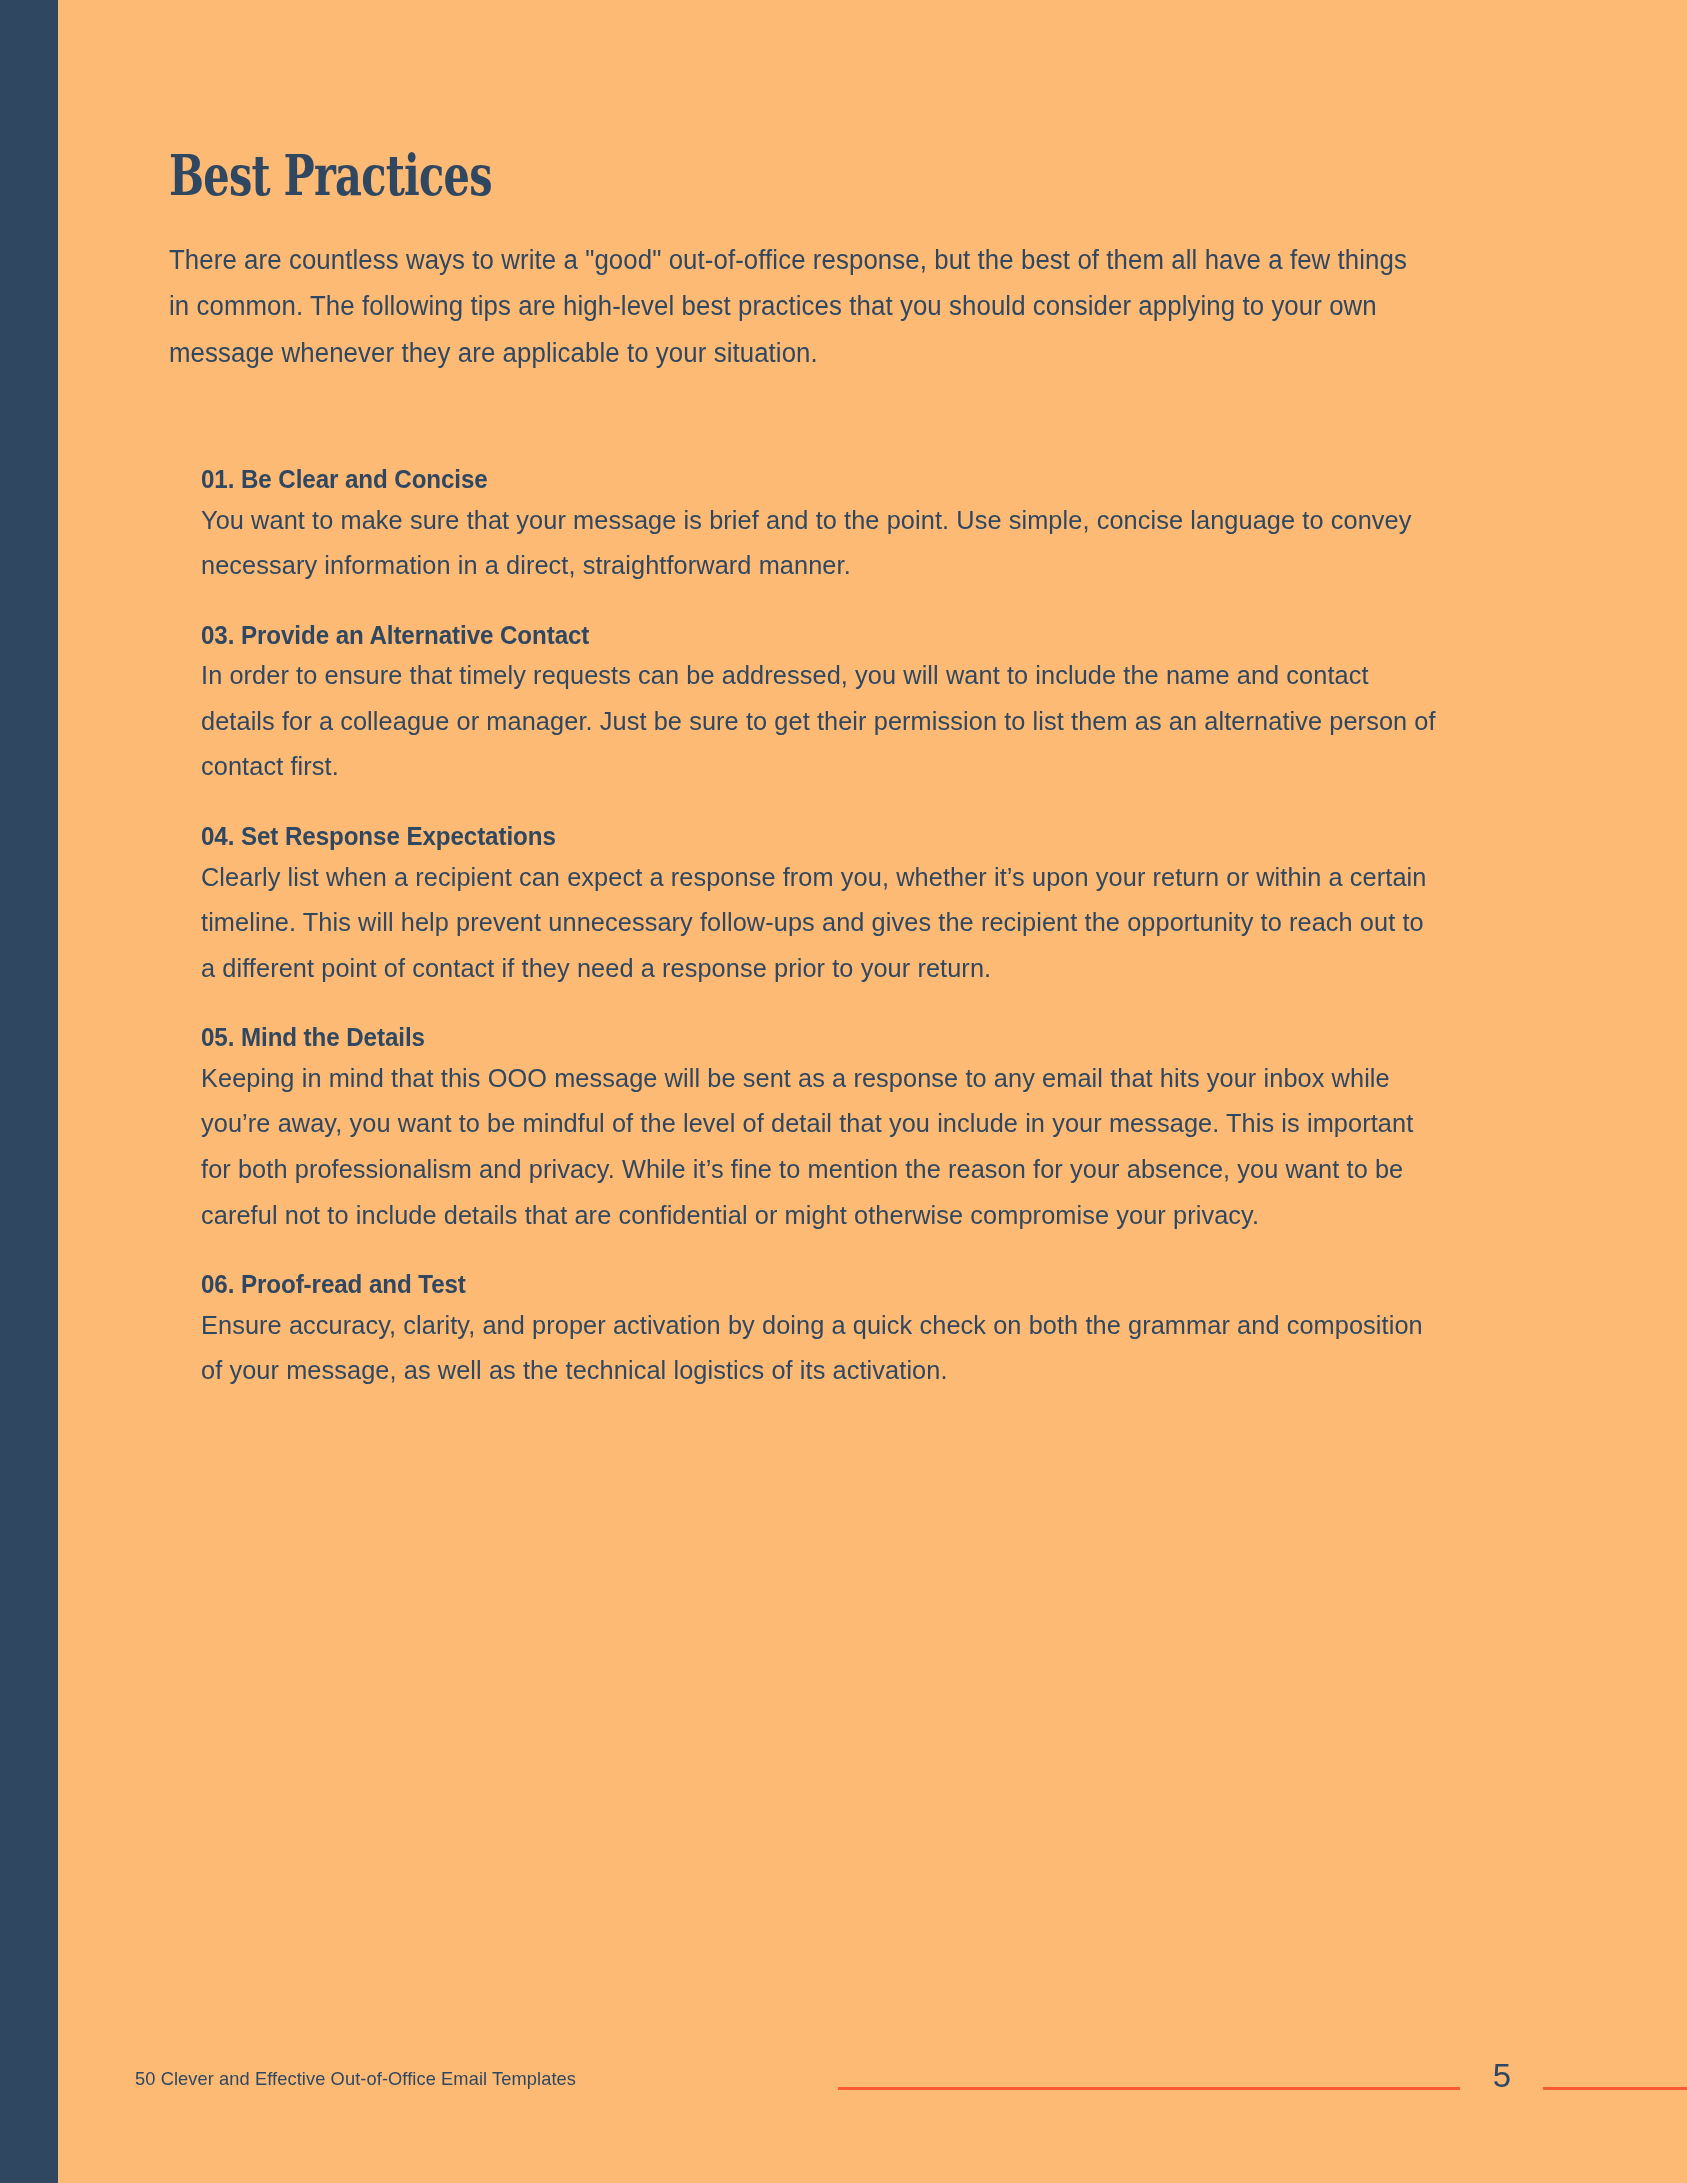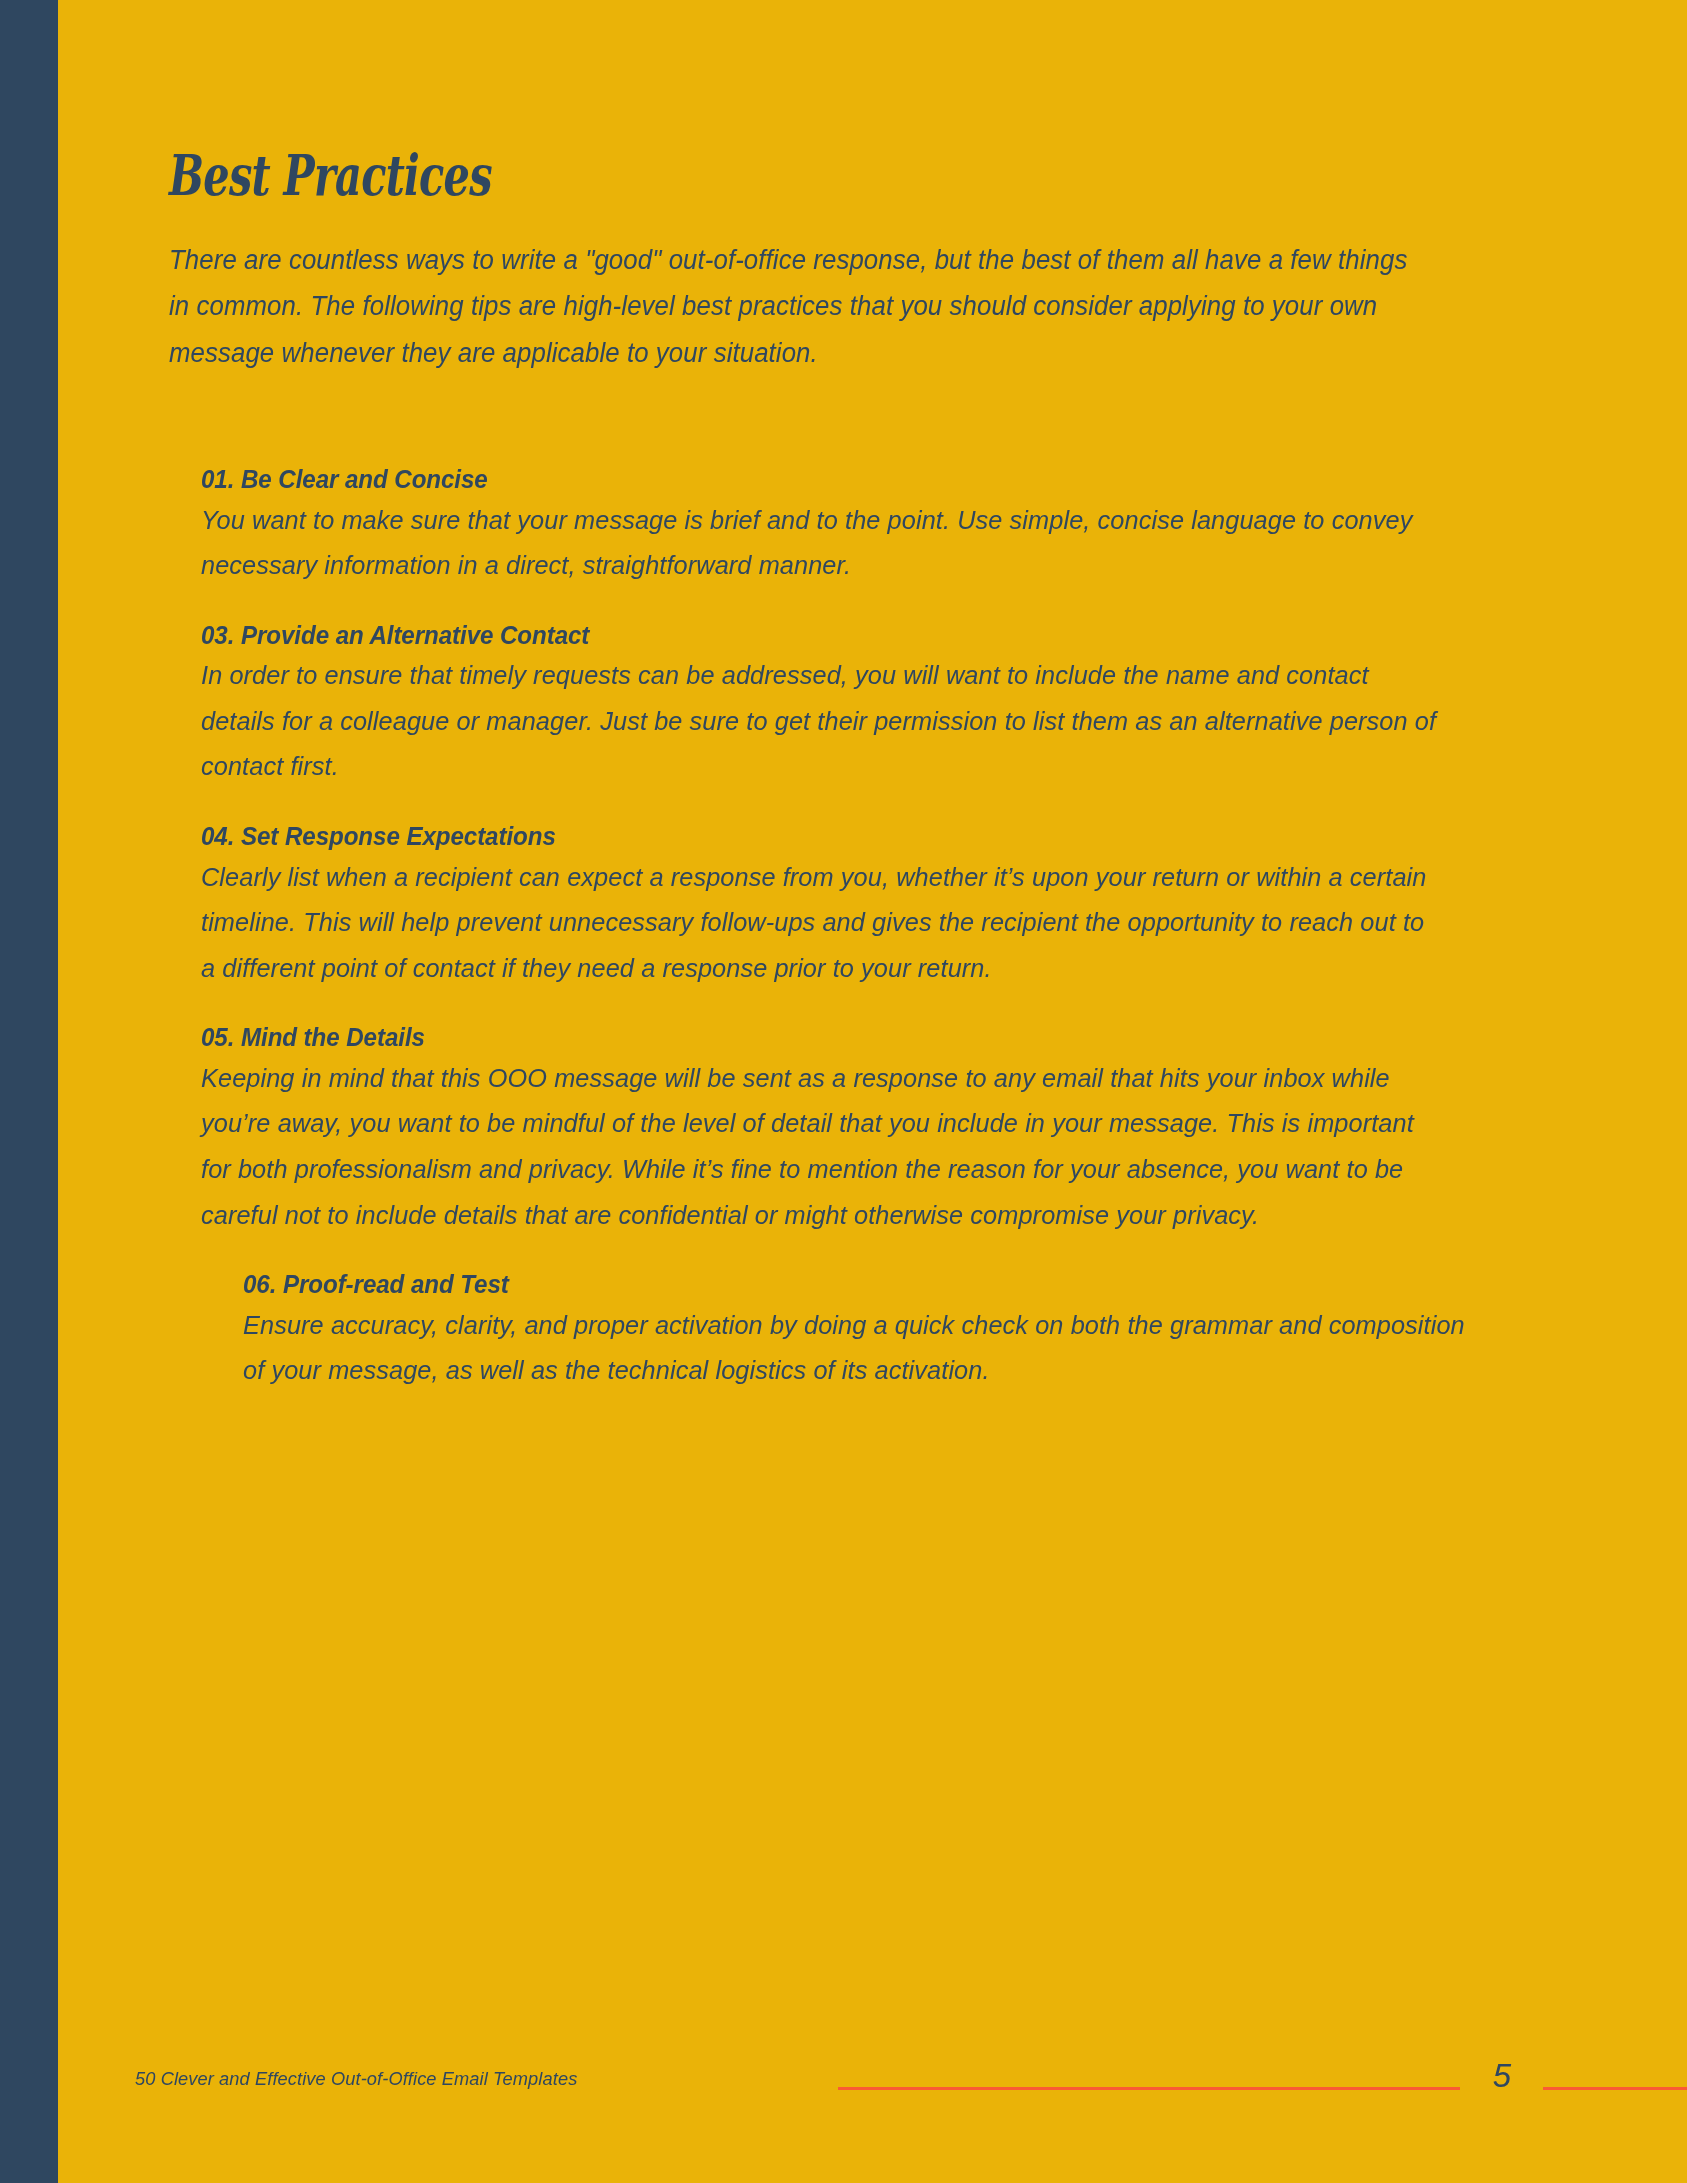--- a/index.html
+++ b/index.html
@@ -11,22 +11,21 @@
     width: 1687px;
     height: 2183px;
     position: relative;
     overflow: hidden;
     font-family: "Liberation Sans", sans-serif;
   }
 
   #page {
     position: absolute;
     inset: 0;
-    background: #eab308;
-    font-style: italic;
+    background: #fdba74;
   }
 
   
   #side-bar {
     position: absolute;
     left: 0;
     top: 0;
     width: 58px;
     height: 2183px;
     background: #2F4760;
@@ -75,21 +74,21 @@
   #sections {
     position: absolute;
     left: 32px;
     top: 463px;
     width: 1257px;
   }
 
   .tip {
     margin: 0 0 30px 0;
   }
-  .tip:last-child { margin-bottom: 0; margin-left: 42px; }
+  .tip:last-child { margin-bottom: 0; }
 
   .tip-heading {
     margin: 0 0 1.3px 0;
     font-size: 26px;
     line-height: 1.28;
     font-weight: 700;
     color: #2F4760;
     letter-spacing: -0.1px;
     transform: scaleX(0.93);
     transform-origin: left top;

